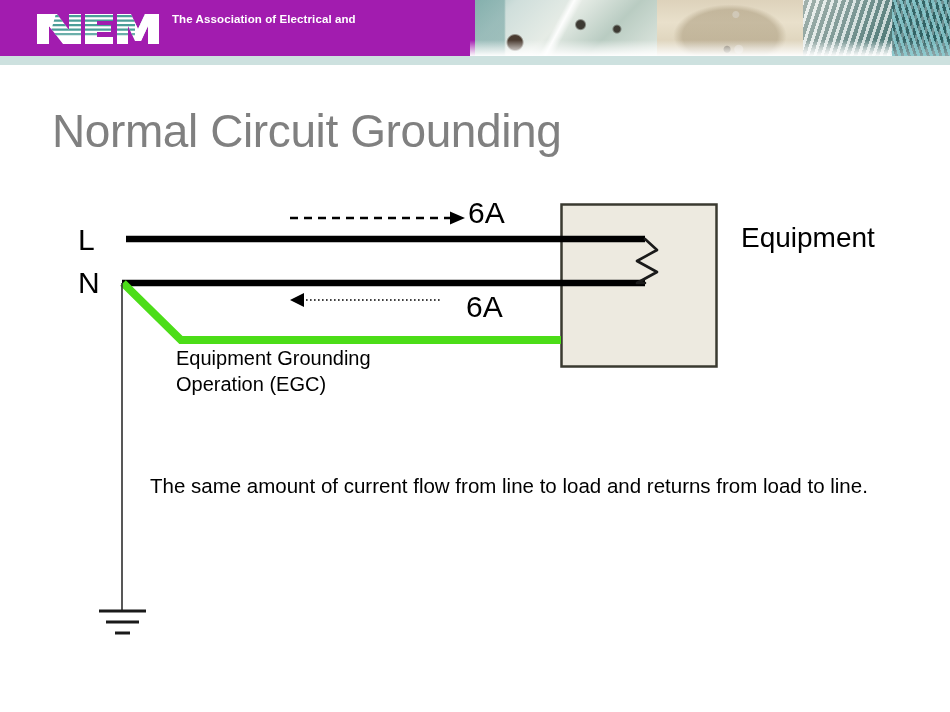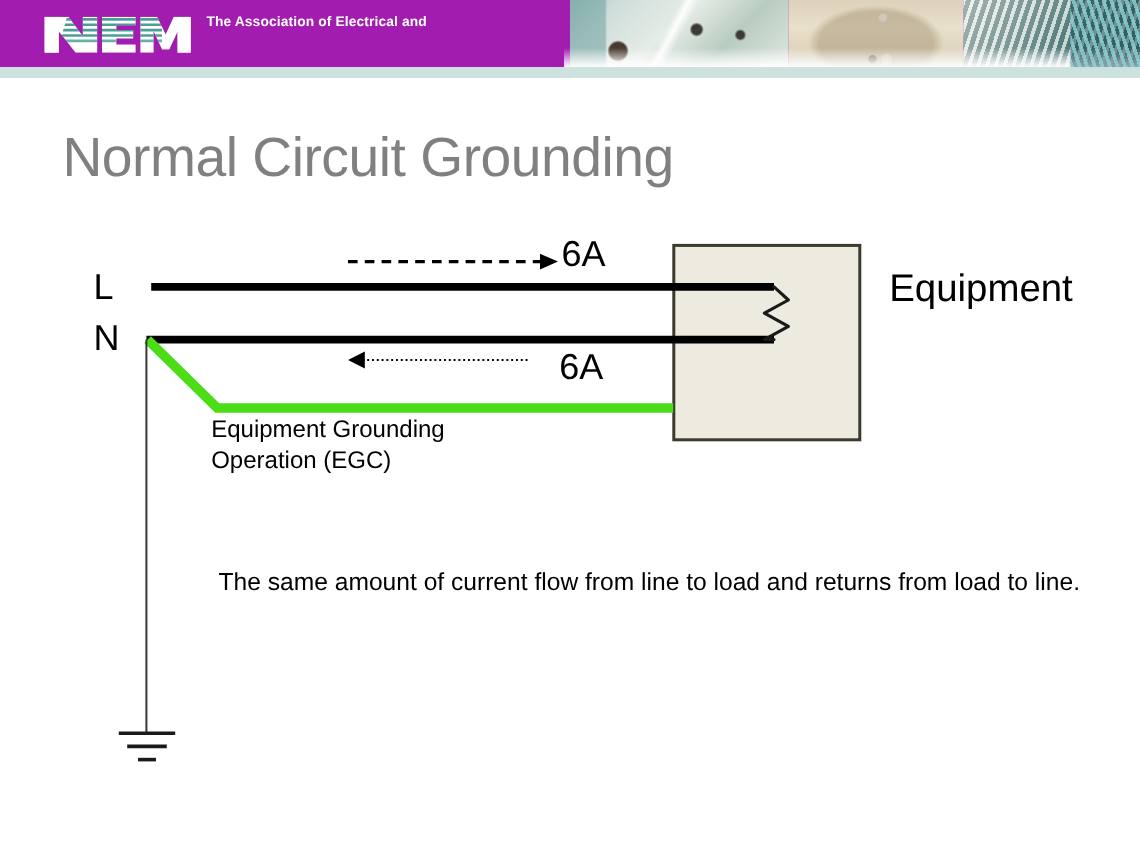--- a/index.html
+++ b/index.html
@@ -119,29 +119,29 @@
 
   .lbl {
     position: absolute;
     color: #000000;
     white-space: nowrap;
   }
   #label-L { left: 78px; top: 223px; font-size: 30px; }
   #label-N { left: 78px; top: 266px; font-size: 30px; }
   #label-6a-top { left: 468px; top: 196px; font-size: 30px; }
   #label-6a-bottom { left: 466px; top: 290px; font-size: 30px; }
-  #label-equipment { left: 741px; top: 222px; font-size: 32px; }
+  #label-equipment { left: 741px; top: 222px; font-size: 28px; }
   #label-egc {
     left: 176px; top: 345px;
     font-size: 20px; line-height: 26px;
   }
   #caption {
     position: absolute; left: 150px; top: 471px;
     width: 750px;
-    text-align: right;
+    text-align: left;
     font-size: 20.5px;
     line-height: 30px;
     color: #000000;
   }
 </style>
 </head>
 <body>
 
 <div id="slide">
 

